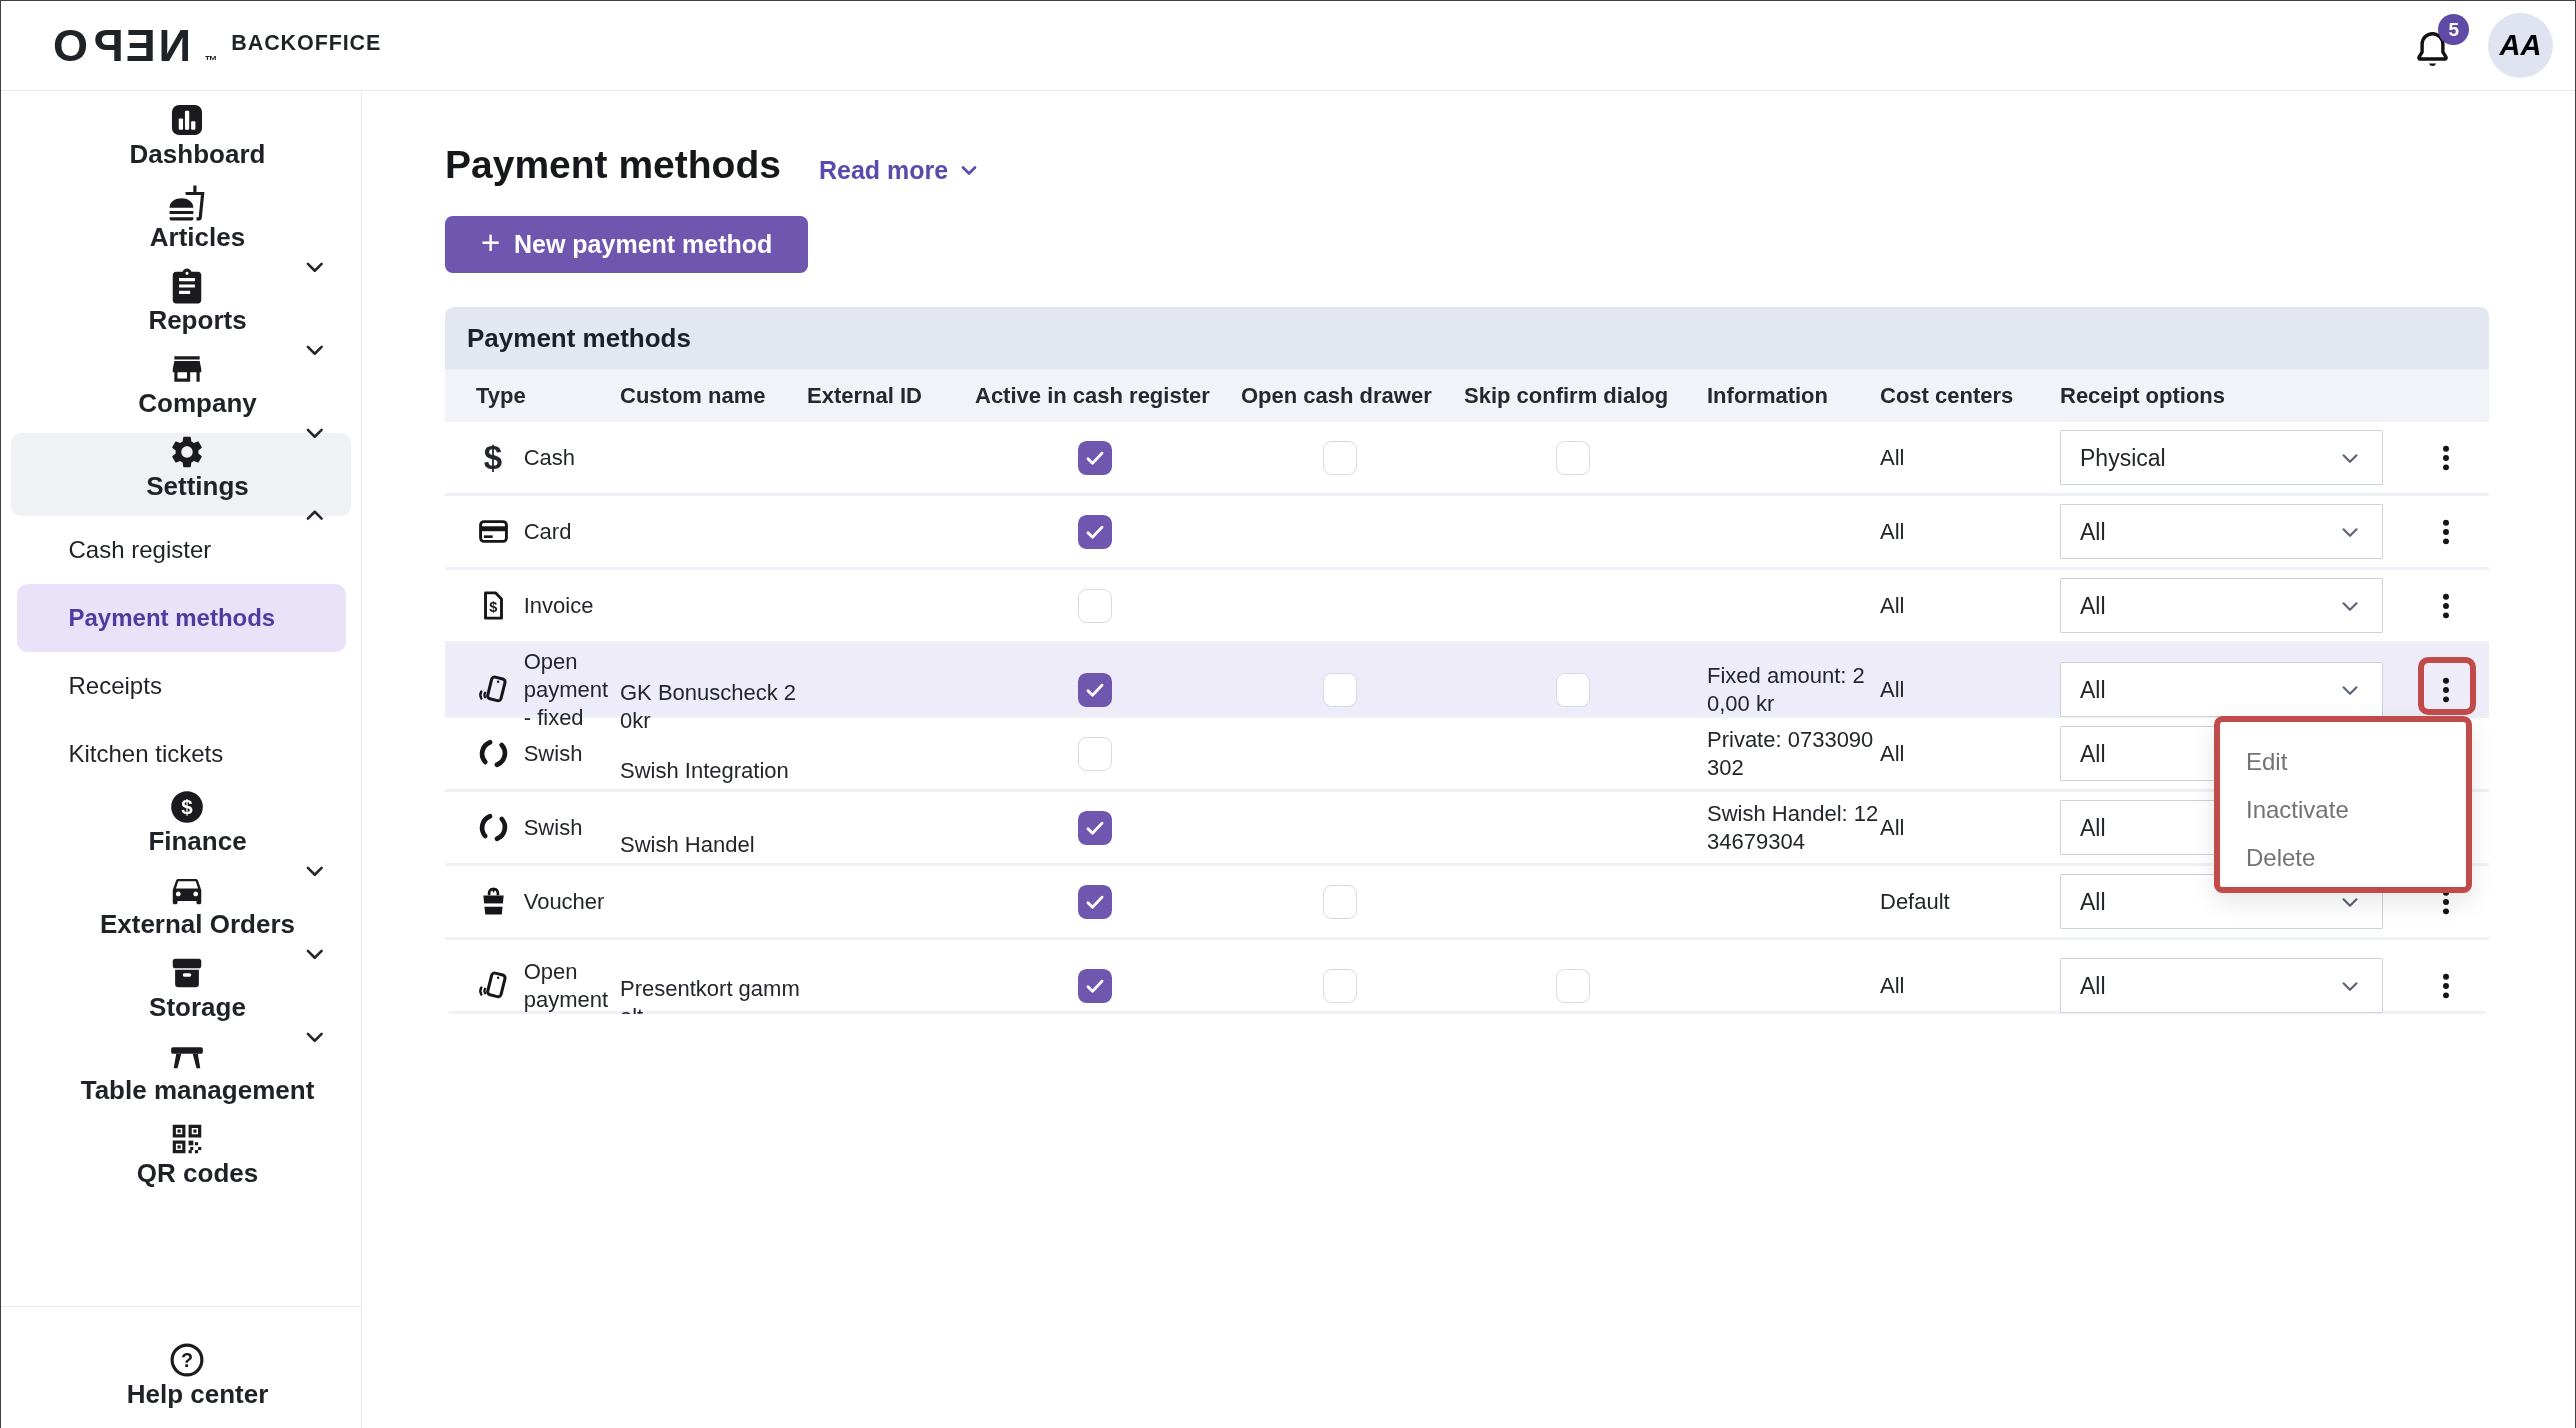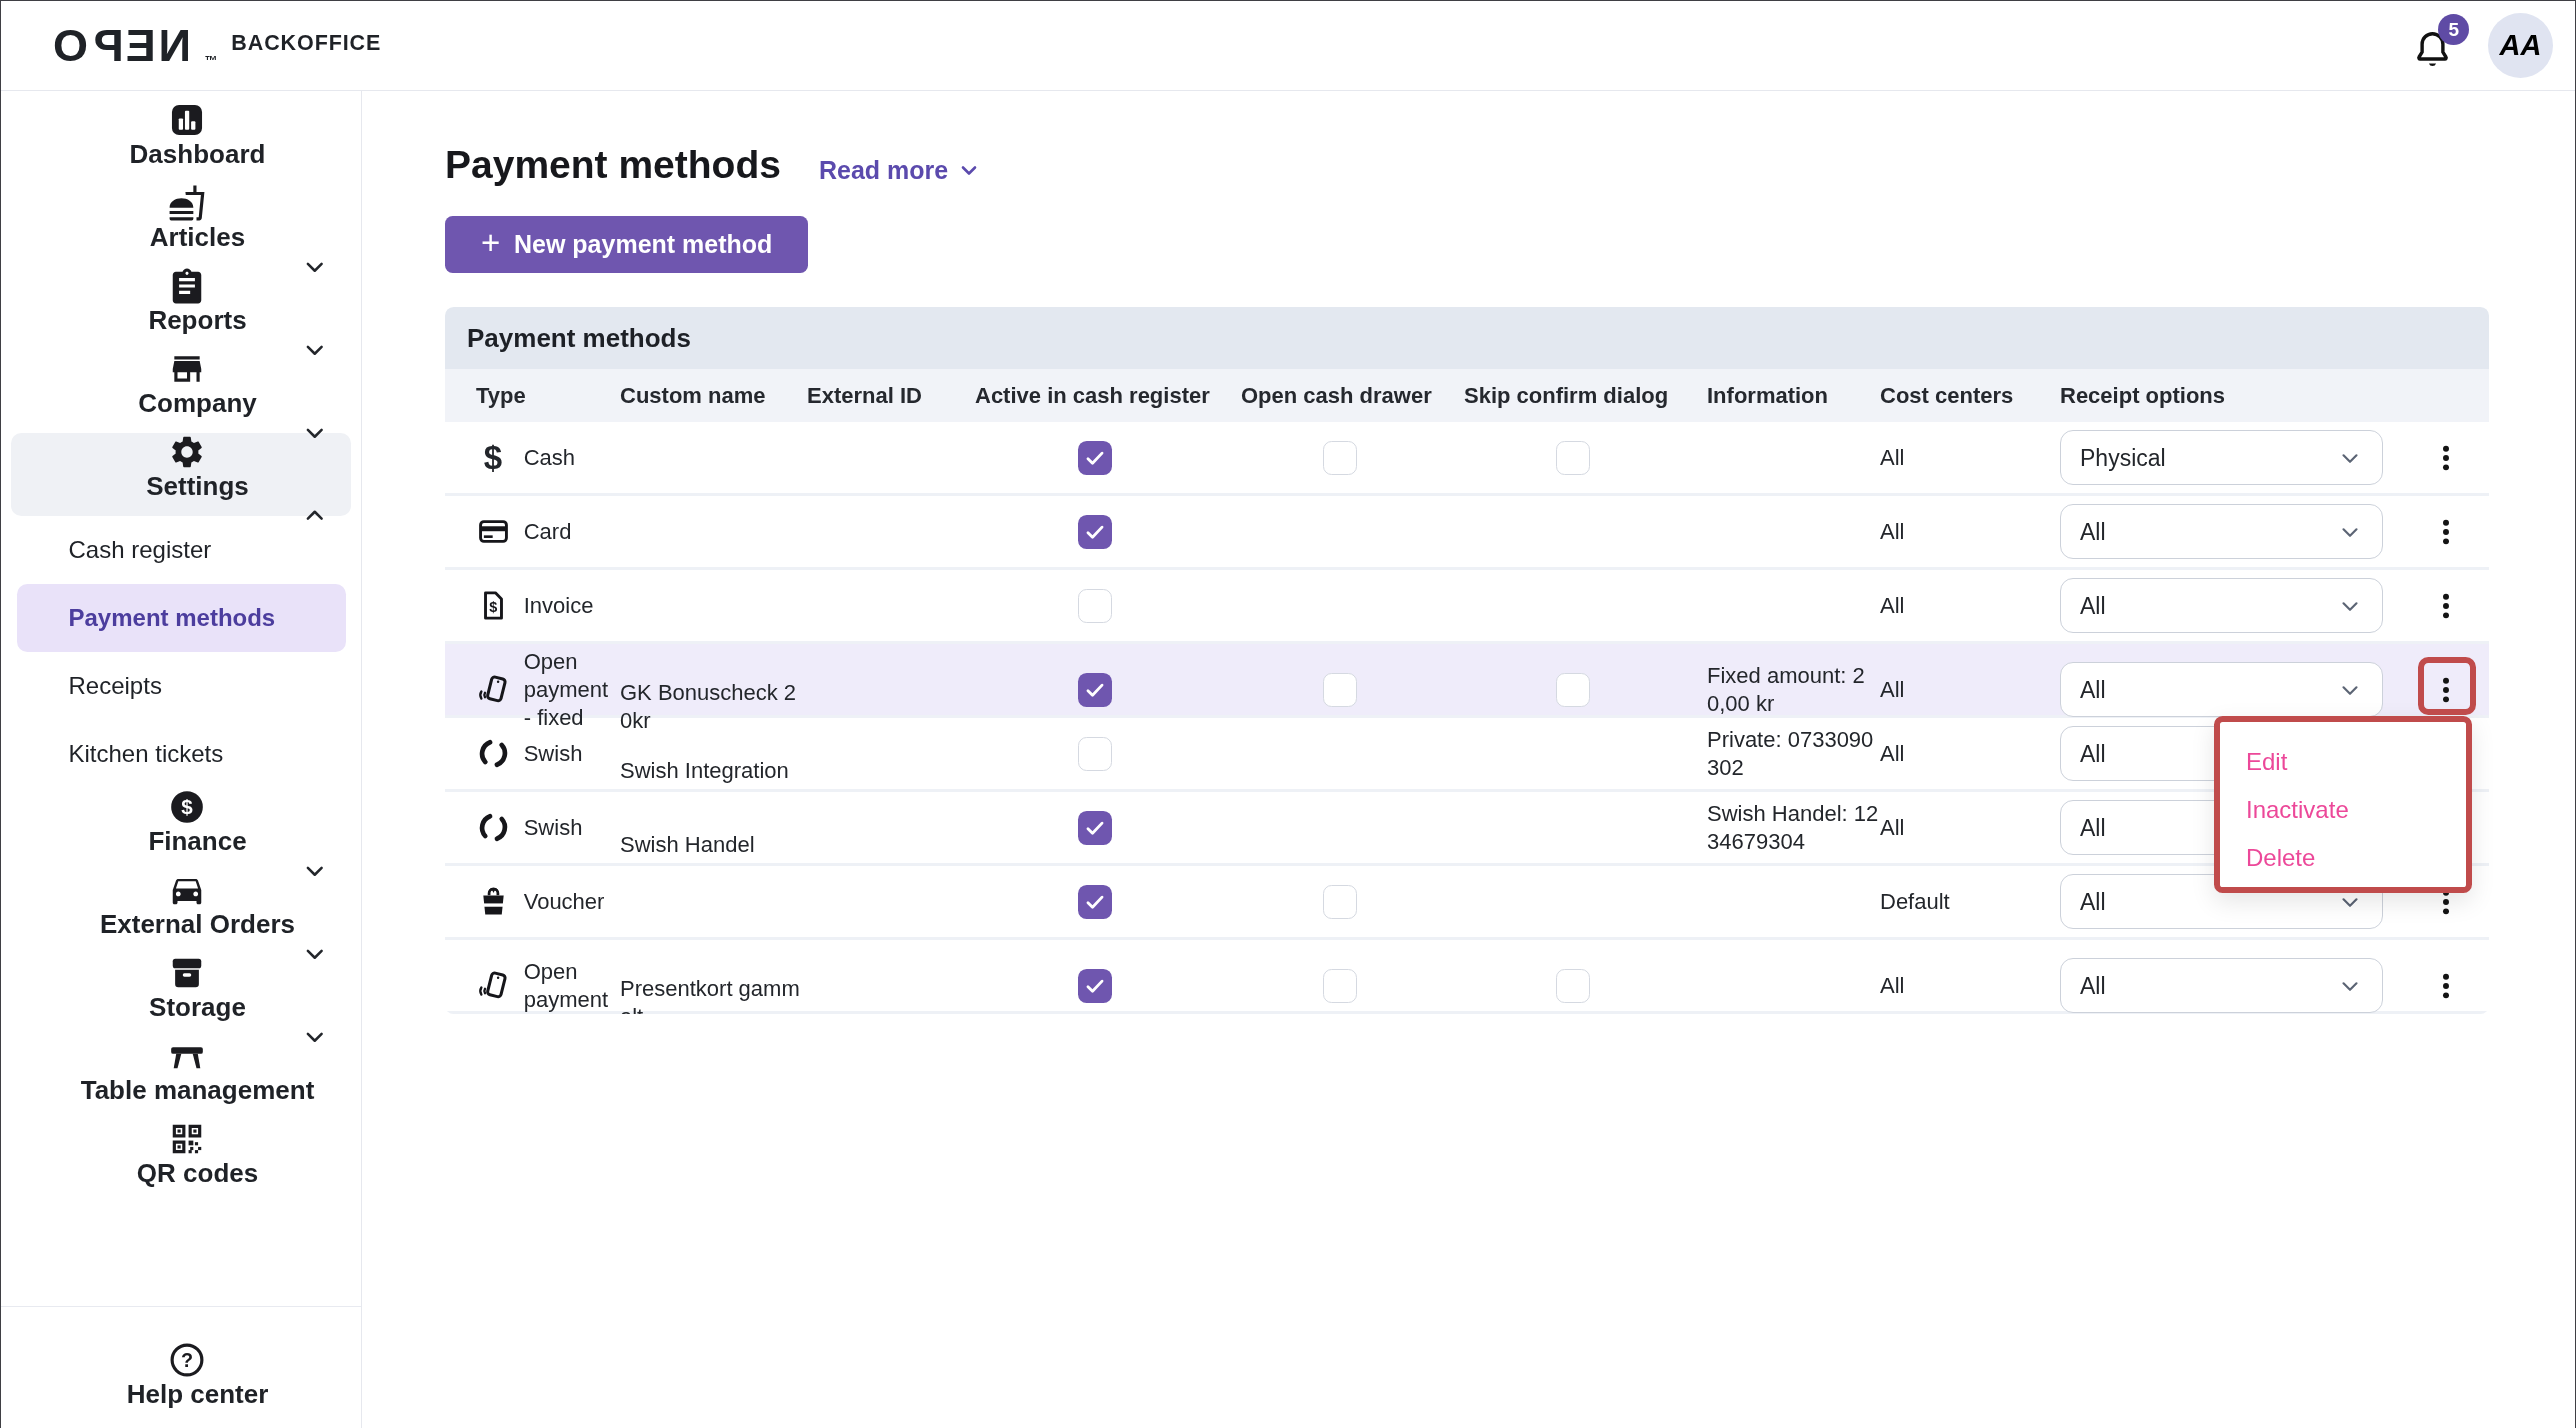--- a/index.html
+++ b/index.html
@@ -74,30 +74,30 @@
   .type-icon svg{width:33px;height:33px;}
   .type-icon .glyph{font-size:33px;font-weight:600;line-height:1;}
   .type-text{max-width:86px;}
   .name-cell{max-width:185px;word-break:break-all;margin-top:35px;}
   .info-cell{max-width:172px;word-break:break-all;}
   .chk-cell{display:flex;justify-content:center;padding-right:26px;}
   .checkbox{width:34px;height:34px;border-radius:8.6px;cursor:pointer;}
   .checkbox.off{background:#fff;border:1.7px solid var(--check-border);}
   .checkbox.on{background:var(--accent);display:flex;align-items:center;justify-content:center;}
   .checkbox.on svg{width:26px;height:26px;}
-  .select{width:323px;height:55px;border:1.7px solid #CCD1DA;border-radius:13px;background:#fff;display:flex;align-items:center;padding:0 19px;cursor:pointer;}
+  .select{width:323px;height:55px;border:1.7px solid #CCD1DA;border-radius:1px;background:#fff;display:flex;align-items:center;padding:0 19px;cursor:pointer;}
   .select-value{font-size:23px;color:#23262B;}
   .select-chev{margin-left:auto;width:26px;height:26px;}
   .kebab{width:45px;height:55px;display:flex;align-items:center;justify-content:center;background:none;border:none;cursor:pointer;justify-self:center;}
   .kebab svg{width:34px;height:34px;}
 
   
   .kebab-ring{position:absolute;left:2056px;top:566px;width:58px;height:58px;border:6px solid var(--annotation);border-radius:10.3px;z-index:30;pointer-events:none;}
   .ctx-menu{position:absolute;left:1852px;top:625px;width:258px;height:177px;background:#fff;border:6.9px solid var(--annotation);border-radius:8.6px;z-index:25;padding:15.5px 0;box-shadow:0 8.6px 24px rgba(0,0,0,.10);}
-  .ctx-item{height:48px;line-height:48px;padding-left:26px;font-size:24px;color:#ec4899;cursor:pointer;}
+  .ctx-item{height:48px;line-height:48px;padding-left:26px;font-size:24px;color:#737373;cursor:pointer;}
 </style>
 </head>
 <body>
 
 <div class="screen">
 
   <header class="topbar">
     <div class="logo">
       <span class="logo-word">
           <span>O</span>

